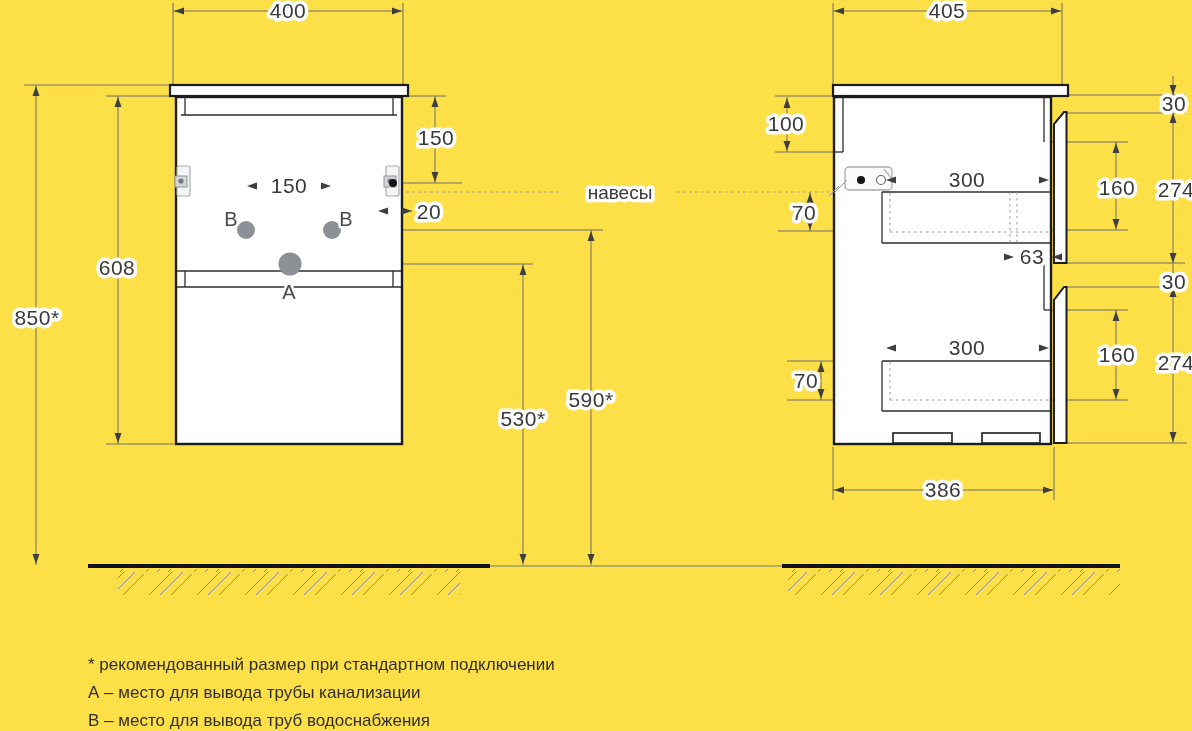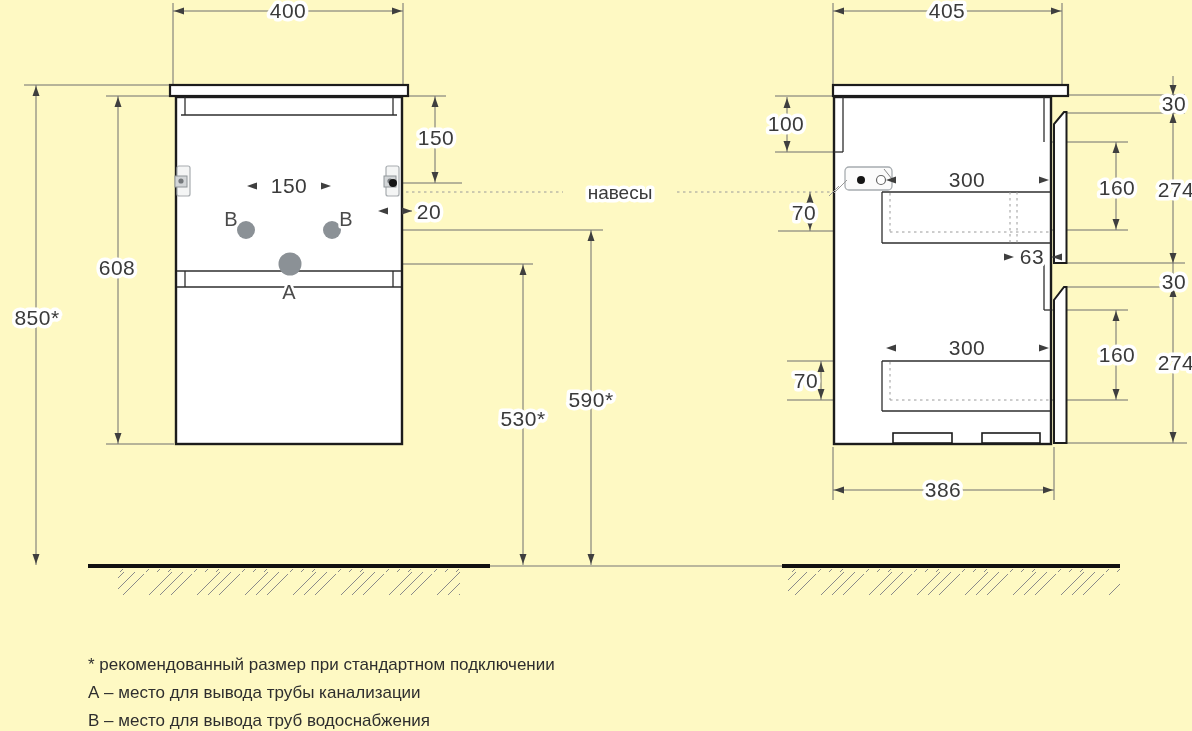--- a/index.html
+++ b/index.html
@@ -1,16 +1,16 @@
 <!DOCTYPE html>
 <html><head>
 <meta charset="utf-8">
 <style>
   html,body{margin:0;padding:0;background:#fff;}
-  .stage{position:relative;width:1192px;height:731px;background:#fef9c3;overflow:hidden;
+  .stage{position:relative;width:1192px;height:731px;background:#fde047;overflow:hidden;
          font-family:"Liberation Sans",sans-serif;}
   svg{display:block}
   svg text{font-family:"Liberation Sans",sans-serif;}
   .t-dim{font-size:21px;fill:#3a3a3a;letter-spacing:.5px;paint-order:stroke;stroke:#fff;stroke-width:7px;stroke-linejoin:round;text-anchor:middle;}
   .t-hole{font-size:20px;fill:#4a4a4a;paint-order:stroke;stroke:#fff;stroke-width:5px;stroke-linejoin:round;text-anchor:middle;}
   .t-annot{font-size:19px;fill:#3a3a3a;paint-order:stroke;stroke:#fff;stroke-width:7px;stroke-linejoin:round;text-anchor:middle;}
   .t-legend{font-size:17px;fill:#2e2e2e;text-anchor:start;}
   .dimline{stroke:#6f6f6f;stroke-width:1;fill:none;}
   .dashline{stroke:#9a9a9a;stroke-width:1;stroke-dasharray:2.5 3.5;fill:none;}
   .heavy{stroke:#1c1c1c;fill:#ffffff;}

